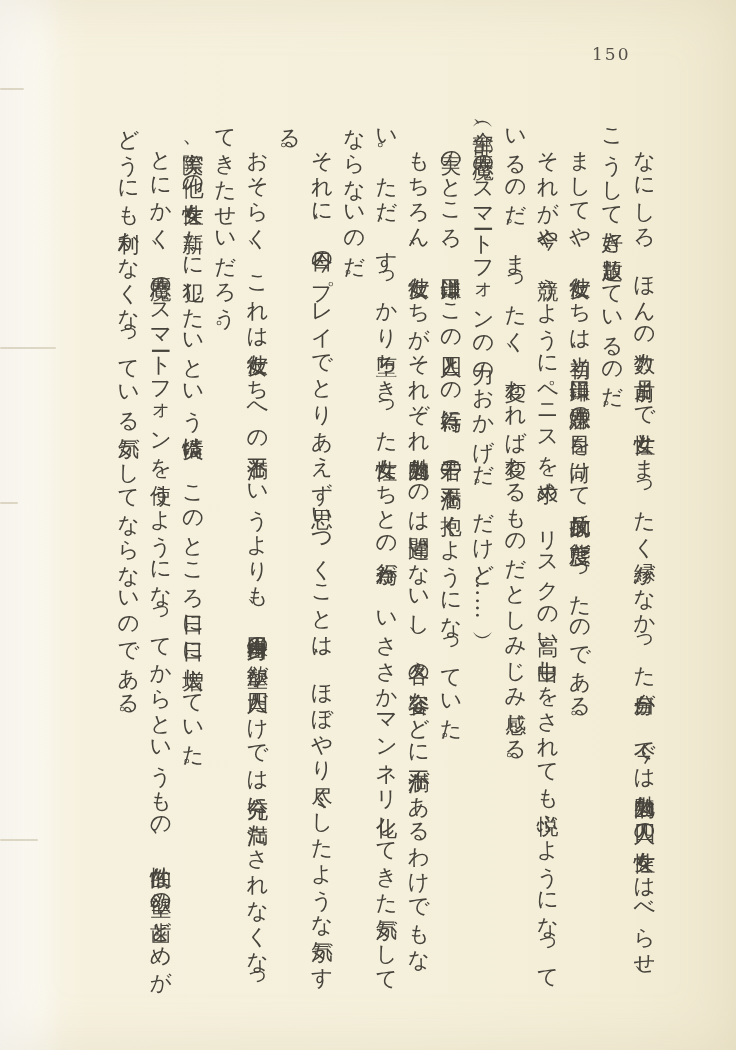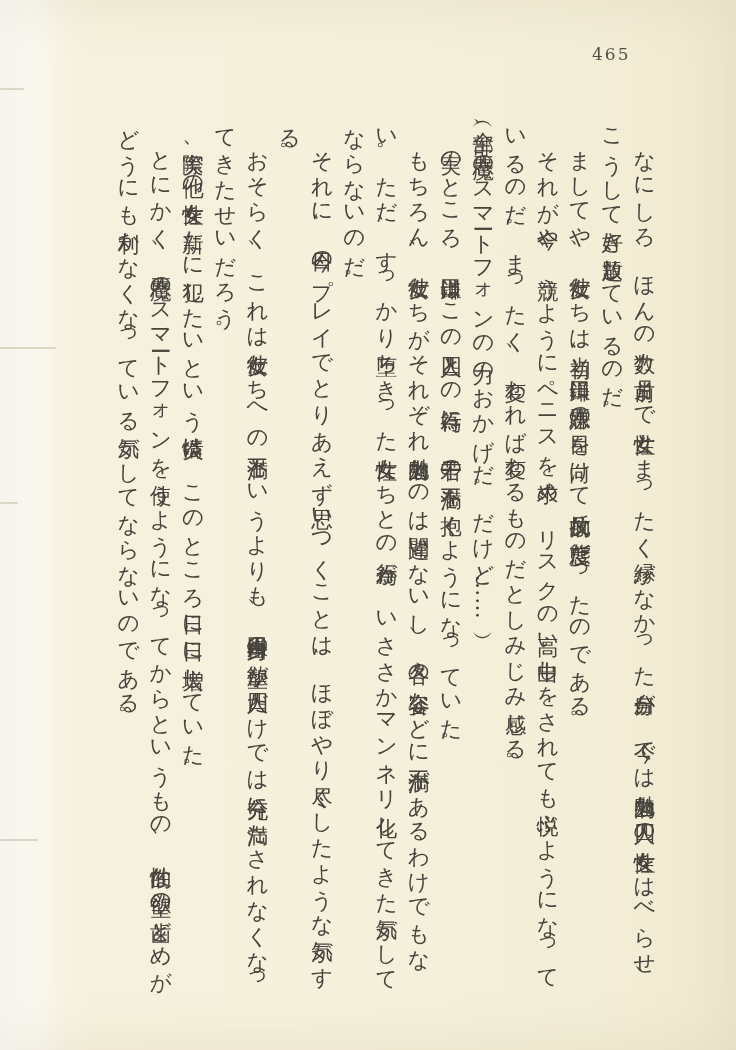--- a/index.html
+++ b/index.html
@@ -82,21 +82,21 @@
 <body>
 
 <div class="page">
 
   <div class="edge-strip"></div>
   <div class="scratch s1"></div>
   <div class="scratch s2"></div>
   <div class="scratch s3"></div>
   <div class="scratch s4"></div>
 
-  <div class="page-number">465</div>
+  <div class="page-number">150</div>
 
   <div class="text-block">
     <p>なにしろ、ほんの数カ月前まで女性とまったく縁がなかった自分が、今では魅力的な四人の女性をはべらせ、こうして好き放題しているのだ。</p>
     <p>ましてや、彼女たちは当初、鎌田に嫌悪の目を向けて反抗的な態度だったのである。</p>
     <p>それが今や、競うようにペニスを求め、リスクの高い中出しをされても悦ぶようになっているのだ。まったく、変われば変わるものだとしみじみ感じる。</p>
     <p class="no-indent">（全部、悪魔のスマートフォンの力のおかげだ。だけど……）</p>
     <p>実のところ、鎌田はこの四人との行為に、若干の不満を抱くようになっていた。</p>
     <p>もちろん、彼女たちがそれぞれ魅力的なのは間違いないし、各々の容姿などに不満があるわけでもない。ただ、すっかり堕ちきった女性たちとの行為が、いささかマンネリ化してきた気がしてならないのだ。</p>
     <p>それに、今日のプレイでとりあえず思いつくことは、ほぼやり尽くしたような気がする。</p>
     <p>おそらく、これは彼女たちへの不満というよりも、鎌田自身の欲望が四人だけでは充分に満たされなくなってきたせいだろう。</p>

